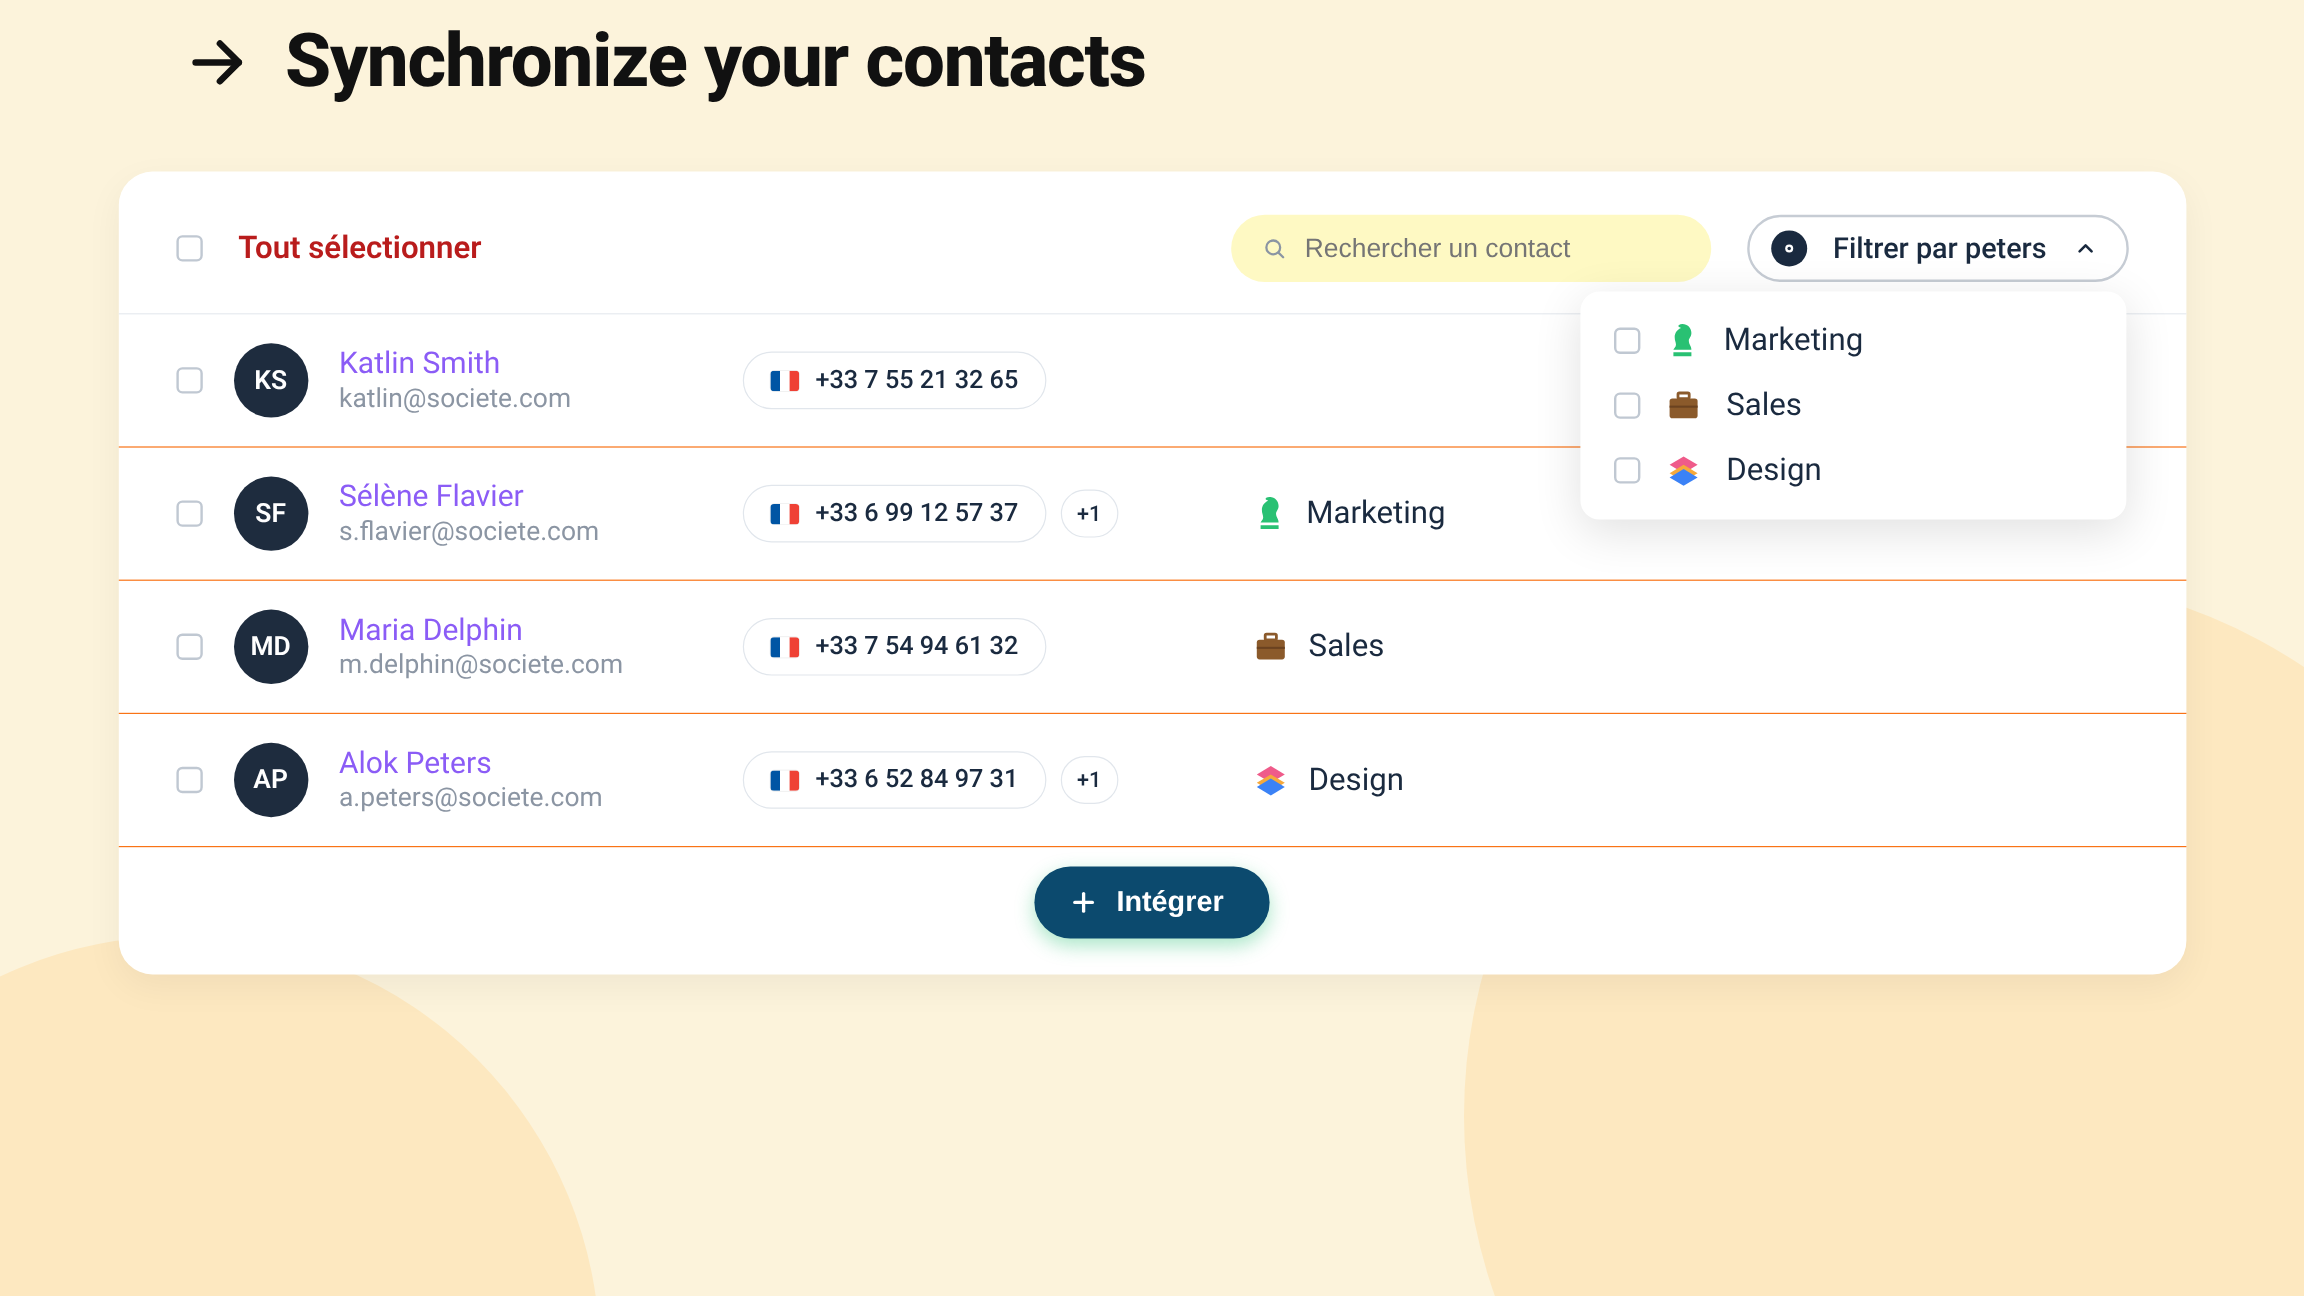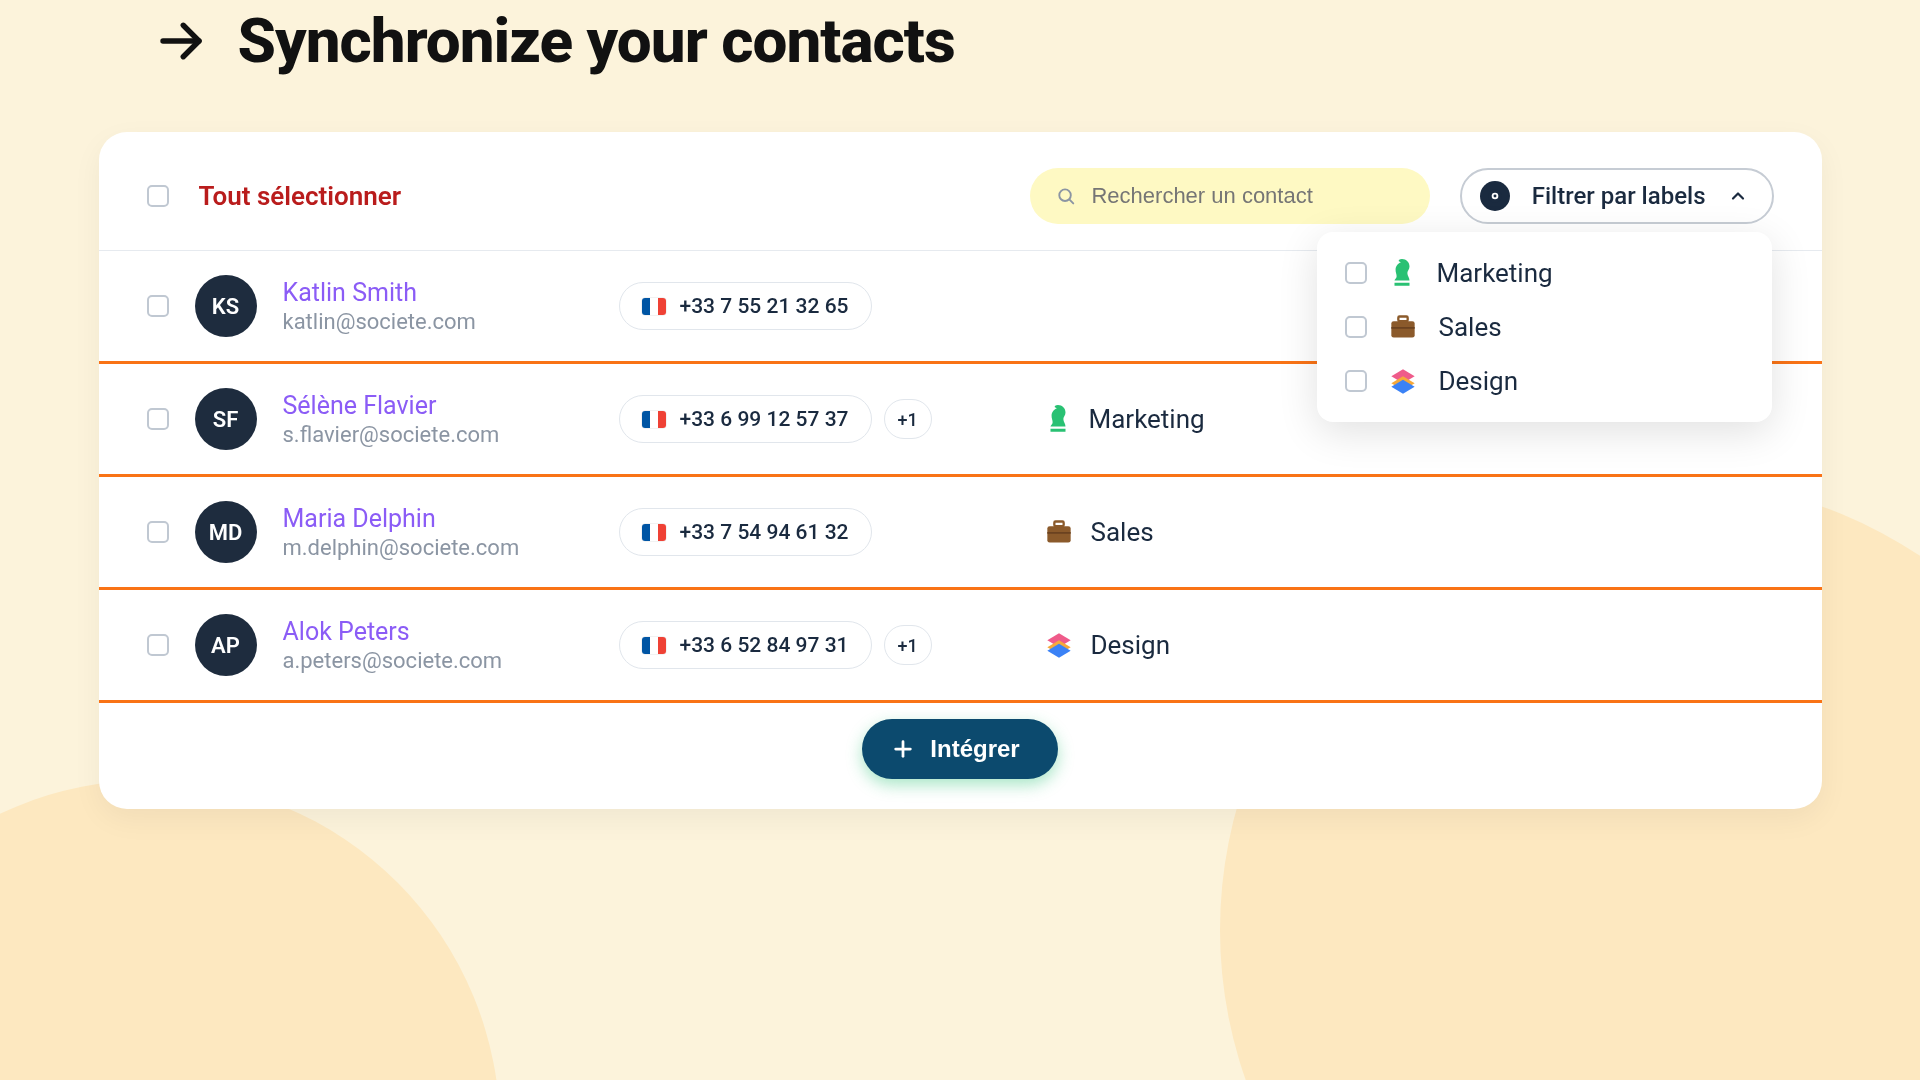--- a/index.html
+++ b/index.html
@@ -25,21 +25,21 @@
     right: -200px;
     bottom: -300px;
     width: 900px;
     height: 900px;
     background: #fde8c0;
     border-radius: 50%;
   }
   .stage {
     position: relative;
     width: 1723px;
-    margin: 4px auto;
+    margin: 15px auto;
   }
   .title-row {
     display: flex;
     align-items: center;
     gap: 30px;
     margin-bottom: 55px;
     margin-left: 55px;
   }
   .title-row svg { flex-shrink: 0; }
   .title-text {
@@ -140,21 +140,21 @@
     padding: 12px 28px;
   }
   .dropdown-item .label {
     font-size: 26px;
     color: #1a2a3f;
   }
   .row {
     display: flex;
     align-items: center;
     padding: 24px 48px;
-    border-bottom: 3px solid #f97316;
+    border-bottom: 1px solid #f97316;
     gap: 26px;
   }
   .row:last-of-type { border-bottom: none; }
   .avatar {
     width: 62px;
     height: 62px;
     border-radius: 50%;
     background: #1e2c3e;
     color: #fff;
     display: flex;
@@ -281,21 +281,21 @@
       </div>
 
       <div class="filter-button">
         <span class="tag-icon">
           <svg width="16" height="16" viewBox="0 0 24 24">
               <circle cx="12" cy="12" r="10" fill="#1a2a3f"></circle>
               <circle cx="12" cy="12" r="5" fill="#fff"></circle>
               <circle cx="12" cy="12" r="2.2" fill="#1a2a3f"></circle>
             </svg>
         </span>
-        <span class="filter-label">Filtrer par labels</span>
+        <span class="filter-label">Filtrer par peters</span>
         <svg width="20" height="20" viewBox="0 0 24 24" fill="none" stroke="#1a2a3f" stroke-width="2.6" stroke-linecap="round" stroke-linejoin="round">
             <polyline points="18 15 12 9 6 15"></polyline>
           </svg>
 
         <div class="dropdown">
           <div class="dropdown-item">
             <div class="checkbox"></div>
             <svg class="icon-chess" viewBox="0 0 24 28" fill="#29c173">
                 <path d="M5 26h14v-3H5v3zm0-5h14c0-3-2-4-2-7 0-2 2-3 2-6 0-4-3-7-7-7-1 0-2 .3-3 .9C9 2 9 3 9 3l2 1c-3 1-5 4-5 7 0 3 1 4 1 6 0 2-2 3-2 4z"></path>
               </svg>

